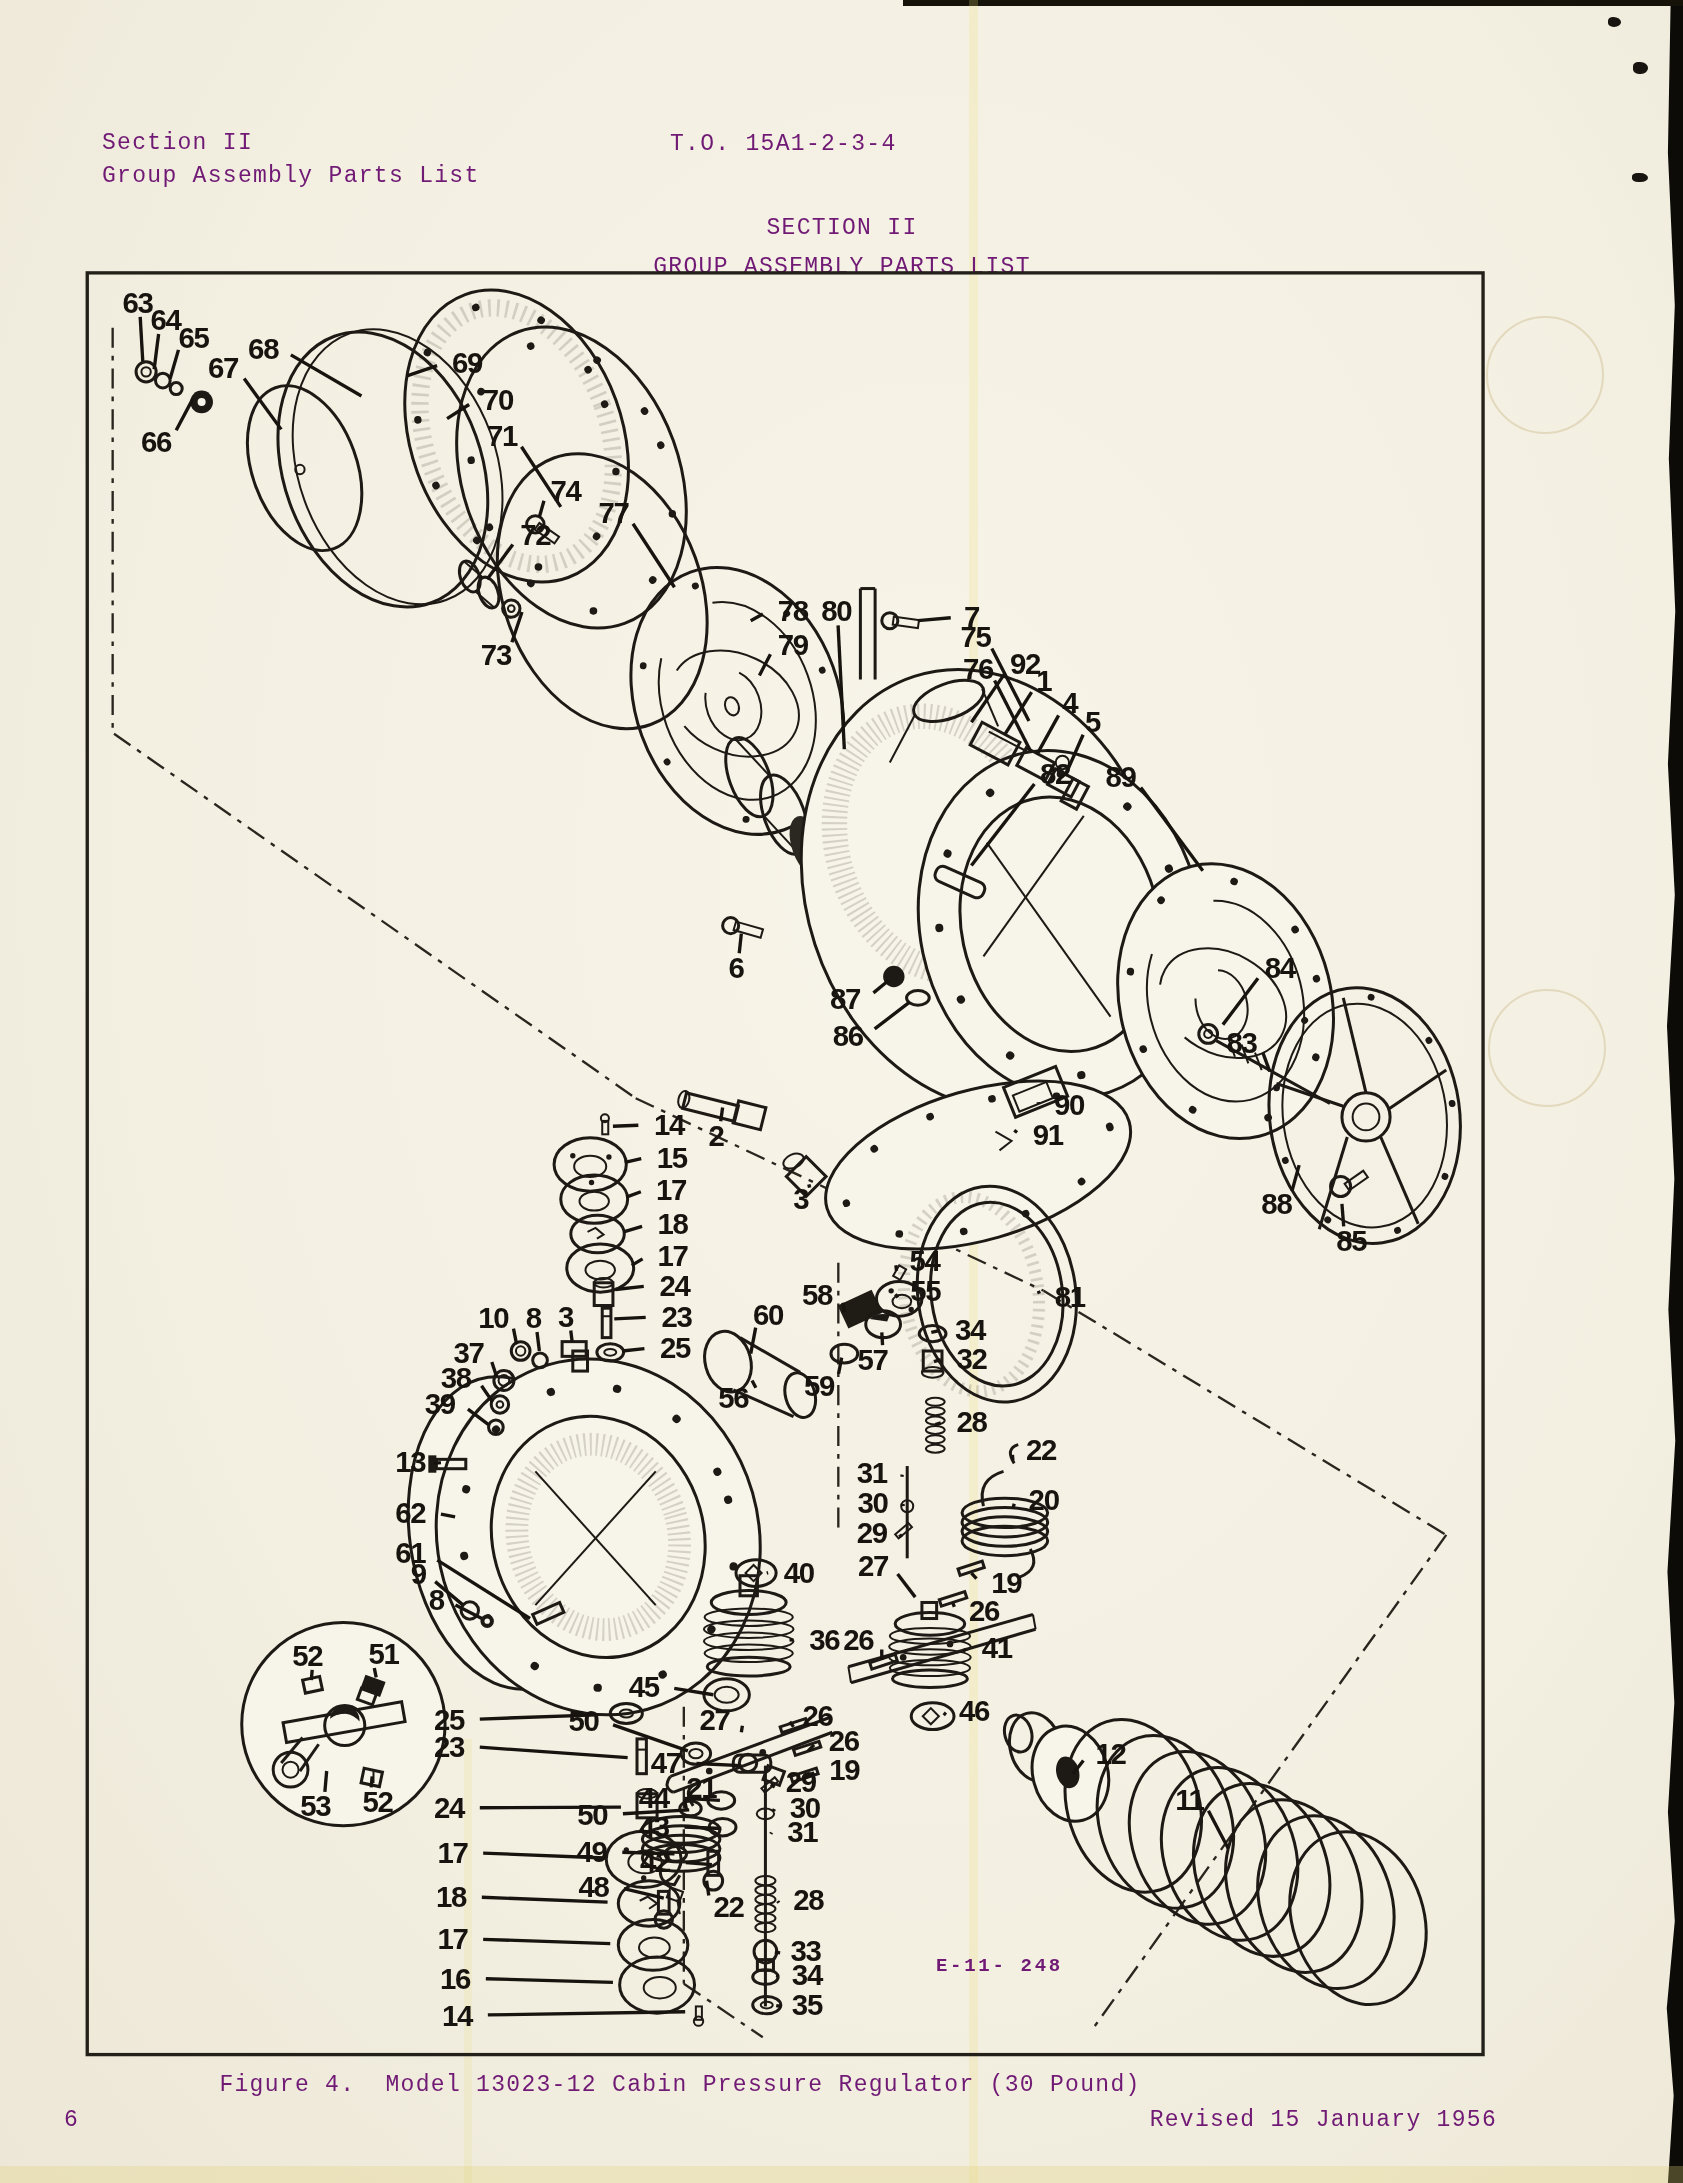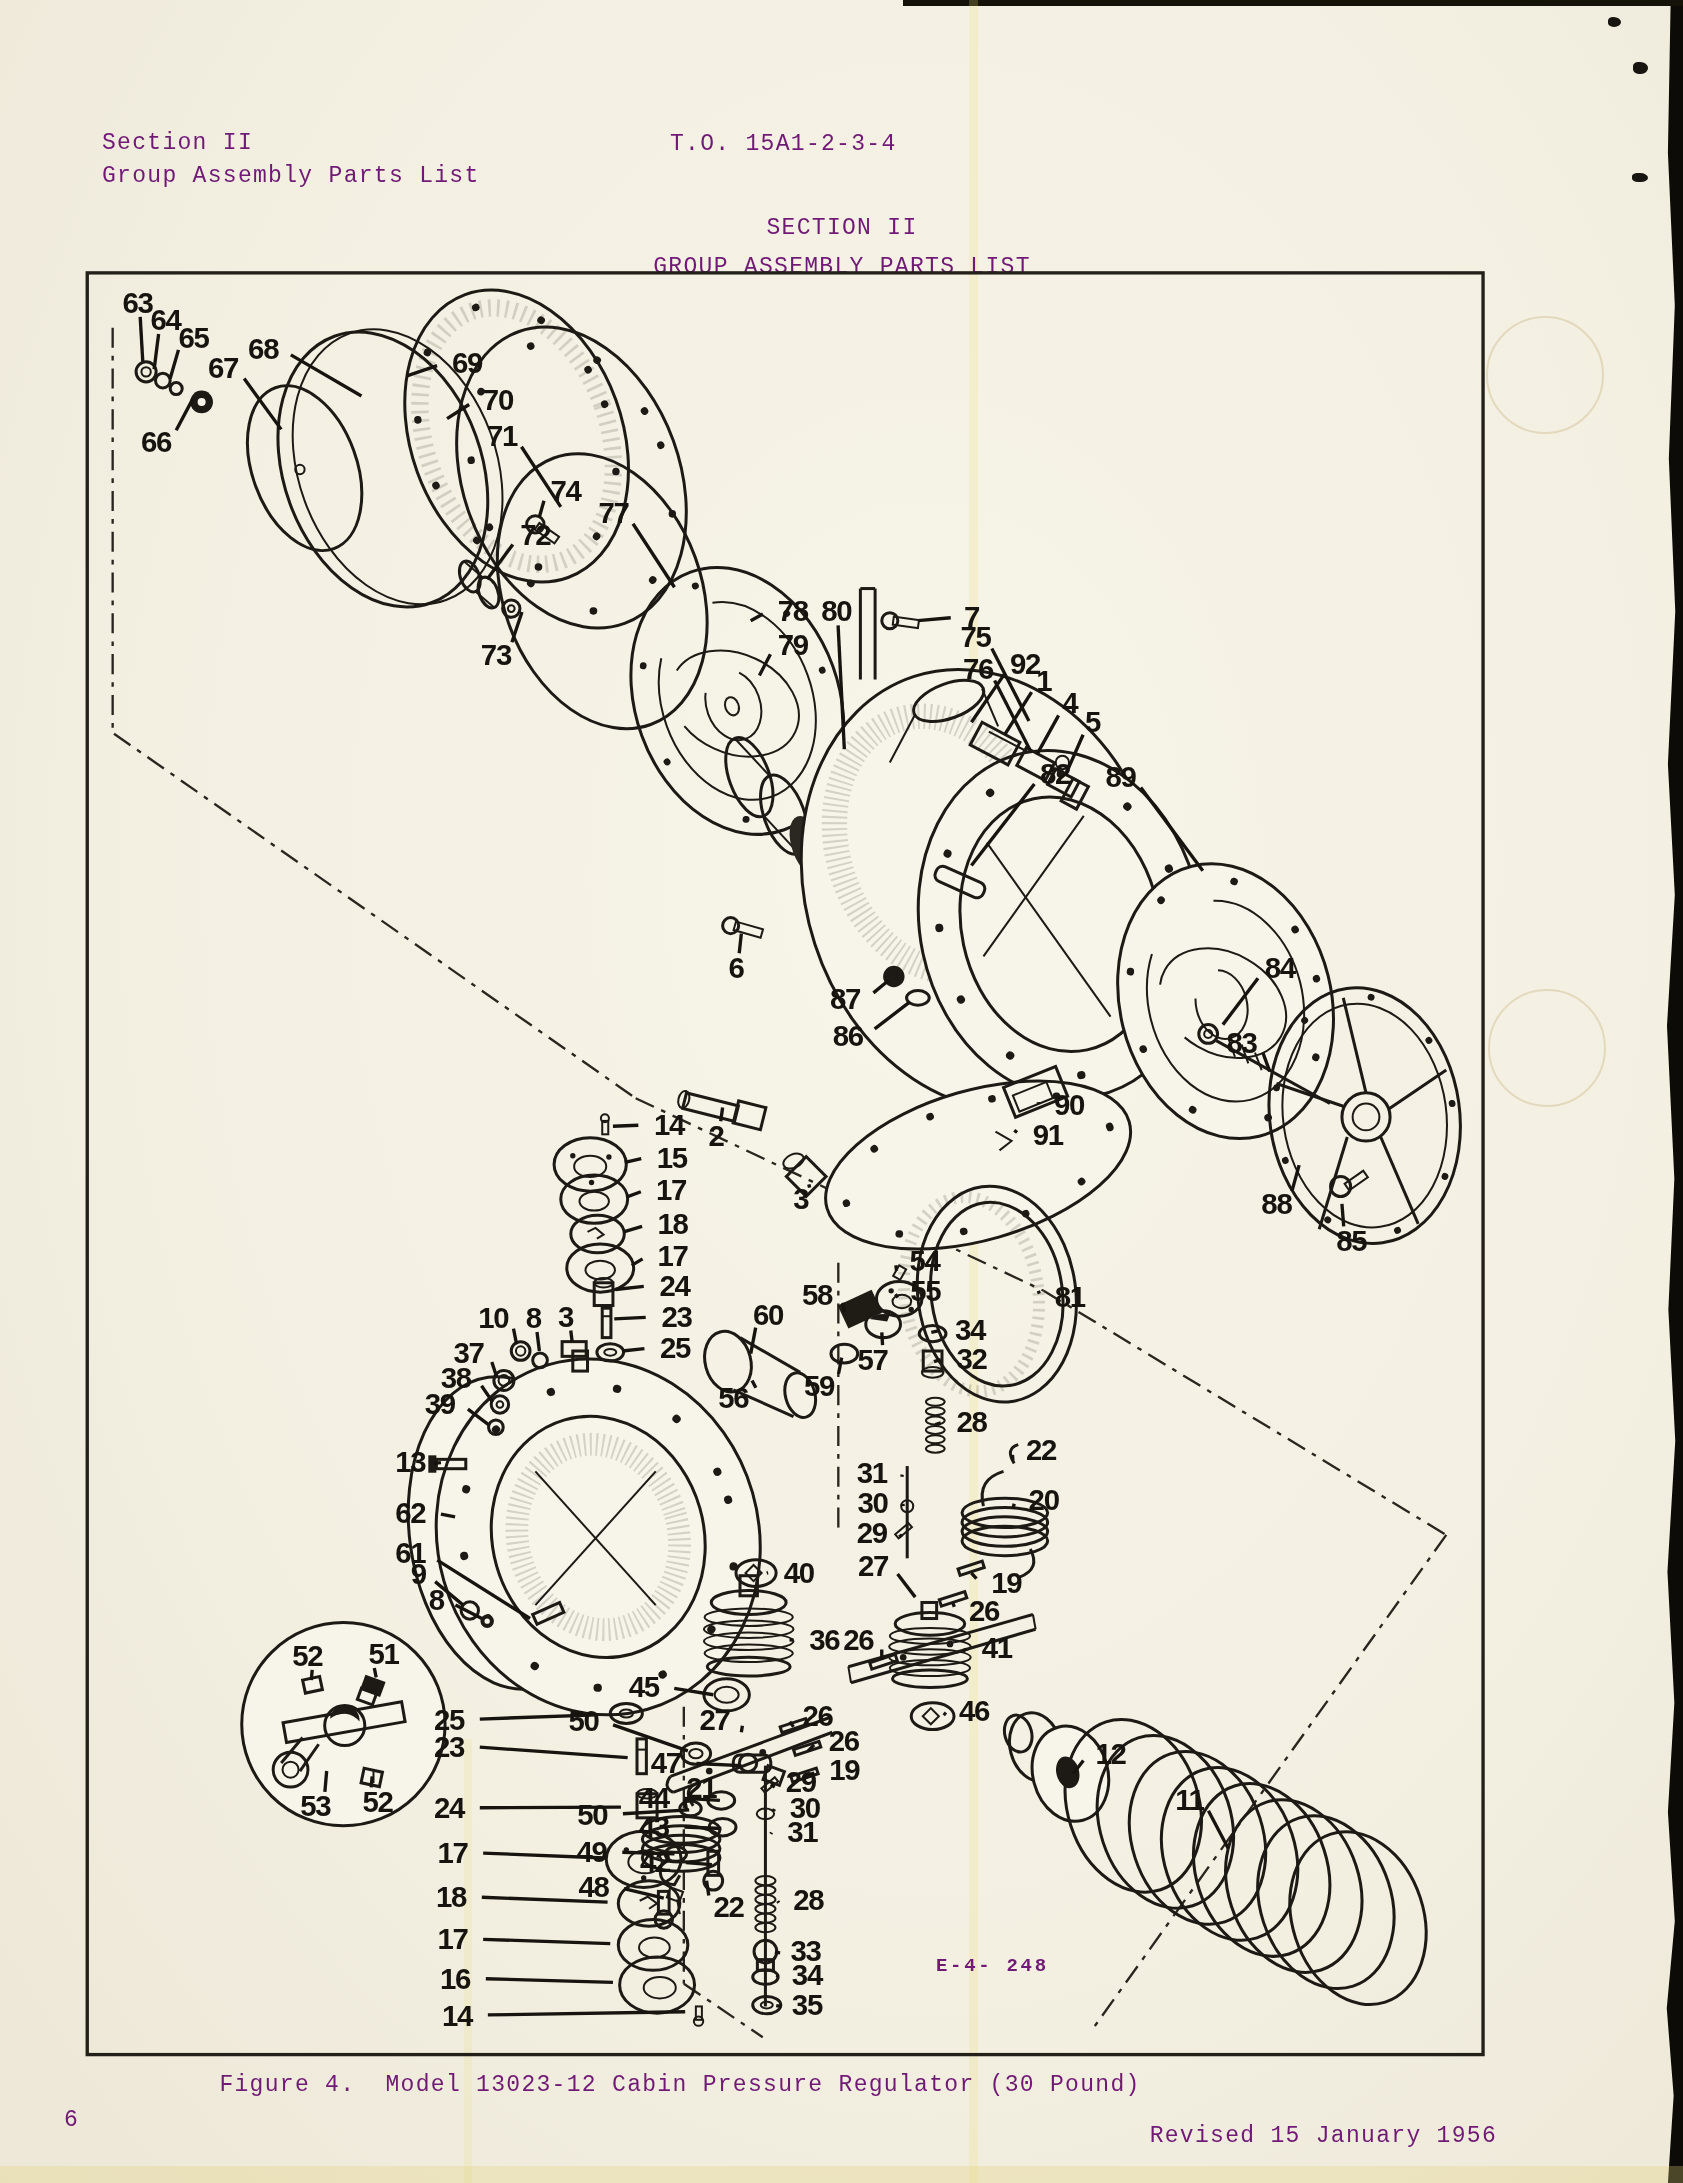--- a/index.html
+++ b/index.html
@@ -614,16 +614,16 @@
       <line x1="1160.1426851619403" y1="2998.7314546792404" x2="1168" y2="3000" class="leader"></line>
       <text x="1206" y="2997" text-anchor="middle" dominant-baseline="central" class="plabel">35</text>
       <line x1="1619.451921378676" y1="2632.388871075339" x2="1604" y2="2652" class="leader"></line>
       <text x="1660" y="2622" text-anchor="middle" dominant-baseline="central" class="plabel">12</text>
       <line x1="1806.3765565084282" y1="2707.315230133329" x2="1836" y2="2764" class="leader"></line>
       <text x="1778" y="2690" text-anchor="middle" dominant-baseline="central" class="plabel">11</text>
     </g>
 </svg>
 
 <div class="typed" id="figure-caption" style="left:0;top:2072px;width:1360px;text-align:center;">Figure 4.  Model 13023-12 Cabin Pressure Regulator (30 Pound)</div>
-<div class="typed" id="drawing-number" style="left:936px;top:1955px;">E-4- 248</div>
+<div class="typed" id="drawing-number" style="left:936px;top:1955px;">E-11- 248</div>
 <div class="typed" style="left:64px;top:2107px;">6</div>
-<div class="typed" style="right:187px;top:2107px;text-align:right;margin-top:16px;">Revised 15 January 1956</div>
+<div class="typed" style="right:187px;top:2107px;text-align:right;">Revised 15 January 1956</div>
 
 
 </body></html>

